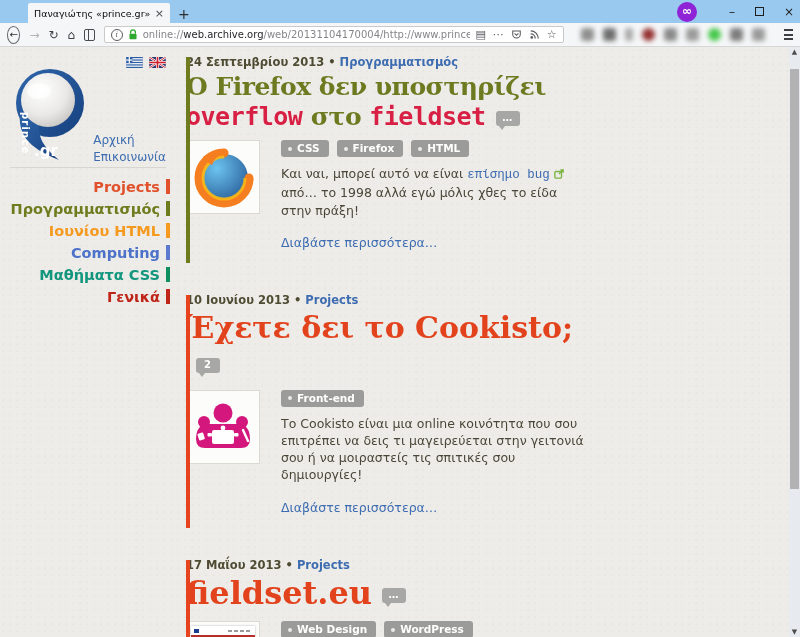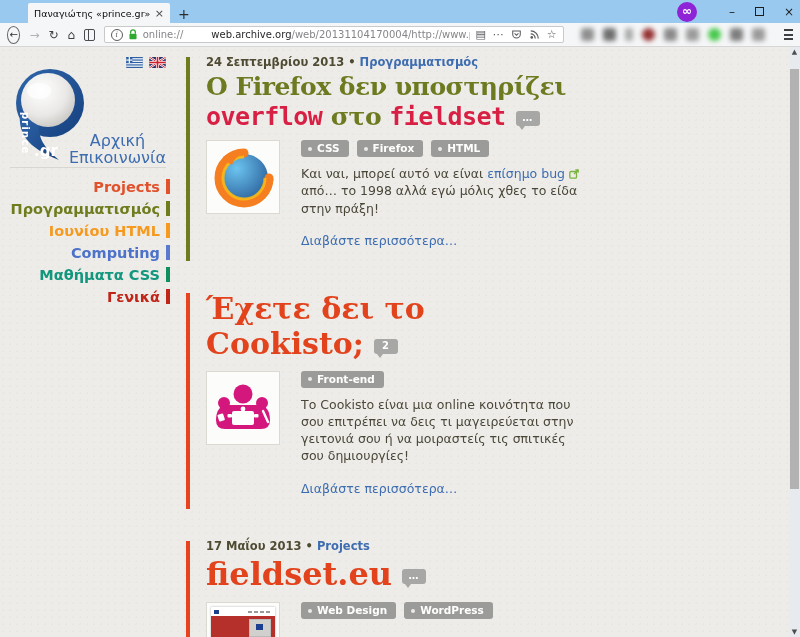--- a/index.html
+++ b/index.html
@@ -26,52 +26,52 @@
   .back-btn{width:16px;height:16px;border:1px solid #66666b;border-radius:50%;display:flex;
             align-items:center;justify-content:center;font-size:10px;color:#2e2e32;}
   .fwd{color:#b3b3b6;}
   .sidebar-toggle{width:12px;height:10px;border:1px solid #4a4a4f;border-radius:2px;position:relative;}
   .sidebar-toggle::before{content:'';position:absolute;left:3px;top:0;bottom:0;width:1px;background:#4a4a4f;}
   .urlbar{width:460px;height:17px;background:#fff;border:1px solid #c9c9ca;border-radius:2px;
           display:flex;align-items:center;gap:5px;padding:0 6px;box-sizing:border-box;}
   .info-circle{width:10px;height:10px;border:1px solid #5a5a5f;border-radius:50%;font-size:7.5px;
                line-height:9px;text-align:center;color:#5a5a5f;font-family:"DejaVu Serif",serif;font-style:italic;}
   .url-text{flex:1;font-size:10px;color:#85858a;white-space:nowrap;overflow:hidden;}
-  .url-domain{color:#28282c;margin-left:28px;}
+  .url-domain{color:#28282c;}
   .url-icons{display:flex;align-items:center;gap:7px;}
   .url-icons span{color:#5a5a5f;font-size:11px;line-height:1;}
   .ext-area{display:flex;align-items:center;gap:9px;margin-left:8px;}
   .blurred{width:13px;height:13px;border-radius:3px;filter:blur(2.5px);}
   .hamburger{width:13px;height:11px;margin-left:10px;
              background:repeating-linear-gradient(#3f3f43 0 2px,transparent 2px 4.5px);}
 
   
   .page{position:relative;height:590px;background:#edece8;
         background-image:radial-gradient(#e7e6e1 1px,transparent 1px);background-size:7px 7px;}
 
   
   .scrollbar{position:absolute;right:0;top:0;width:11px;height:100%;background:#e7ebef;}
   .scroll-arrow{position:absolute;left:0;width:11px;font-size:7px;color:#4e4e4e;text-align:center;}
   .scroll-thumb{position:absolute;left:1px;top:22px;width:9px;height:420px;background:#b2b2b2;}
 
   
   .side{position:absolute;left:0;top:0;width:186px;height:100%;}
   .flags{position:absolute;right:20px;top:10px;display:flex;gap:6px;}
   .logo{position:absolute;left:13px;top:20px;}
-  .side-links{position:absolute;right:20px;top:85px;text-align:center;font-size:16px;line-height:17px;}
+  .side-links{position:absolute;right:20px;top:85px;text-align:left;font-size:12px;line-height:17px;}
   .side-links a{color:#3d6cb1;text-decoration:none;display:block;}
   .side-divider{position:absolute;left:10px;right:20px;top:120px;border-top:1px solid #d8d6d1;}
   .side-nav{position:absolute;right:16px;top:132px;}
   .nav-item{display:flex;justify-content:flex-end;align-items:center;gap:6px;margin-bottom:7px;height:15px;
             font-size:14.5px;font-weight:bold;}
   .nav-bar{width:4px;height:15px;}
 
   
   .content{position:absolute;left:186px;top:8px;width:402px;}
-  article{position:relative;padding-left:20px;margin-bottom:42px;}
+  article{position:relative;margin-bottom:42px;}
   .post-bar{position:absolute;left:0;top:2px;bottom:-12px;width:4px;}
   .post-meta{font-size:11.5px;font-weight:bold;color:#4f4b33;margin-bottom:3px;}
   .post-meta a{color:#3d6cb1;text-decoration:none;}
   h2{margin:2px 0 9px;font-family:"DejaVu Serif","Liberation Serif",serif;font-weight:bold;line-height:1.18;}
   .h-olive{color:#6e7a20;font-size:25px;letter-spacing:-0.5px;}
   .h-red{color:#e2421c;font-size:30px;}
   .h-red2{color:#e2421c;font-size:32px;}
   .code{font-family:"DejaVu Sans Mono","Liberation Mono",monospace;color:#d81f44;font-weight:bold;}
   .bubble{display:inline-block;position:relative;background:#a7a7a5;color:#fff;
           font-family:"DejaVu Sans",sans-serif;font-size:10px;font-weight:bold;min-width:14px;
@@ -82,21 +82,21 @@
   .post-body{display:flex;gap:21px;}
   .thumb{flex:0 0 74px;height:74px;background:#fcfcfb;border:1px solid #dcd9d3;box-sizing:border-box;
          display:flex;align-items:center;justify-content:center;}
   .body-right{flex:1;min-width:0;}
   .tags{display:flex;gap:8px;margin-bottom:8px;}
   .tag{position:relative;background:#9b9b99;color:#fff;font-size:10.5px;font-weight:bold;
        padding:2px 9px 3px 16px;border-radius:3px;white-space:nowrap;}
   .tag::before{content:'';position:absolute;left:7px;top:50%;margin-top:-2px;width:4px;height:4px;
                border-radius:50%;background:#eceae8;}
   .excerpt{font-size:12.5px;color:#4a4739;line-height:1.38;margin:2px 0 13px;}
-  .excerpt a{color:#3d6cb1;text-decoration:none;}
+  .excerpt a{color:#3d6cb1;text-decoration:none;font-family:Liberation Mono, monospace;}
   .read-more{display:inline-block;font-size:12.5px;color:#3d6cb1;text-decoration:none;}
 
   
   .mini{width:64px;height:64px;background:#fff;box-shadow:0 0 2px rgba(0,0,0,.3);}
   .mini-head{height:9px;background:#fff;display:flex;align-items:center;padding:0 3px;gap:2px;}
   .mini-logo{width:5px;height:4px;background:#1d3f8f;}
   .mini-menu{margin-left:auto;width:24px;height:2px;background:repeating-linear-gradient(90deg,#9a9a9a 0 4px,transparent 4px 6px);}
   .mini-banner{height:22px;background:#b5302a;position:relative;}
   .mini-pop{position:absolute;right:4px;top:3px;width:20px;height:16px;background:#d2d0cd;border:1px solid #bbb;}
   .mini-pop::after{content:'';position:absolute;left:6px;top:4px;width:7px;height:6px;background:#1d3f8f;}
@@ -288,20 +288,25 @@
                 <rect x="1" y="3" width="8" height="8" rx="1.5" fill="none" stroke="#7cb342" stroke-width="1.6"></rect>
                 <path d="M6 6 L11 1 M7.5 1 H11 V4.5" fill="none" stroke="#7cb342" stroke-width="1.6"></path>
               </svg><span> από… το 1998 αλλά εγώ μόλις χθες το είδα στην πράξη!</span></p>
             <a class="read-more" href="#">Διαβάστε περισσότερα…</a>
           </div>
         </div>
       </article>
 
       <article>
         <span class="post-bar" style="background:#e8431f"></span>
+        <div class="post-meta">
+          <span>10 Ιουνίου 2013</span>
+          <span>•</span>
+          <a href="#">Projects</a>
+        </div>
         <h2 class="h-red"><span>Έχετε δει το Cookisto;</span><span class="bubble">2</span></h2>
         <div class="post-body">
           <div class="thumb">
             <svg width="60" height="60" viewBox="0 0 60 60">
               <g fill="#d4177c">
                 <circle cx="30" cy="16" r="9.5"></circle>
                 <circle cx="11" cy="25" r="6"></circle>
                 <circle cx="49" cy="25" r="6"></circle>
                 <path d="M3 42 q0 -15 13 -15 h28 q13 0 13 15 q0 9 -9 9 h-36 q-9 0 -9 -9 z"></path>
               </g>

